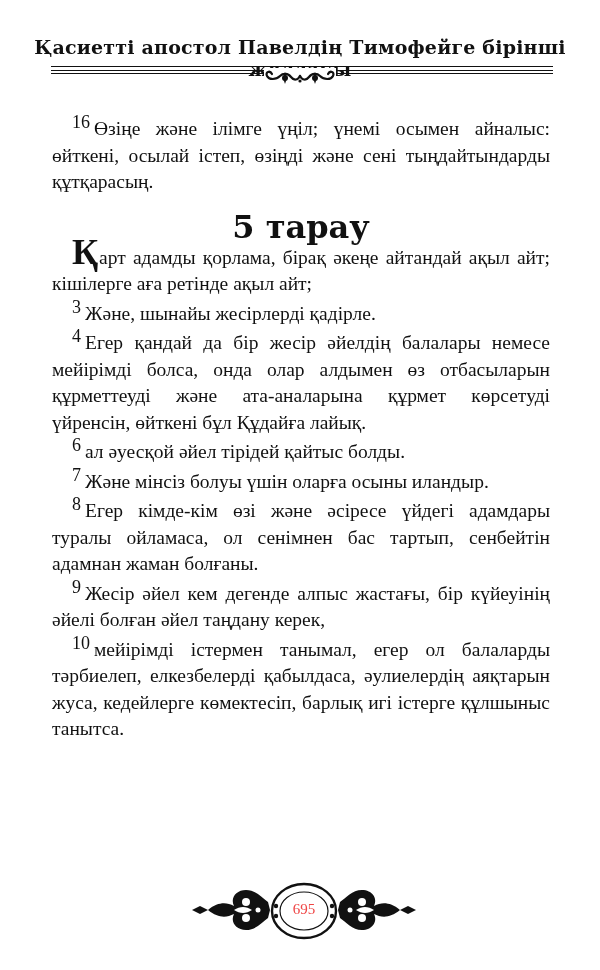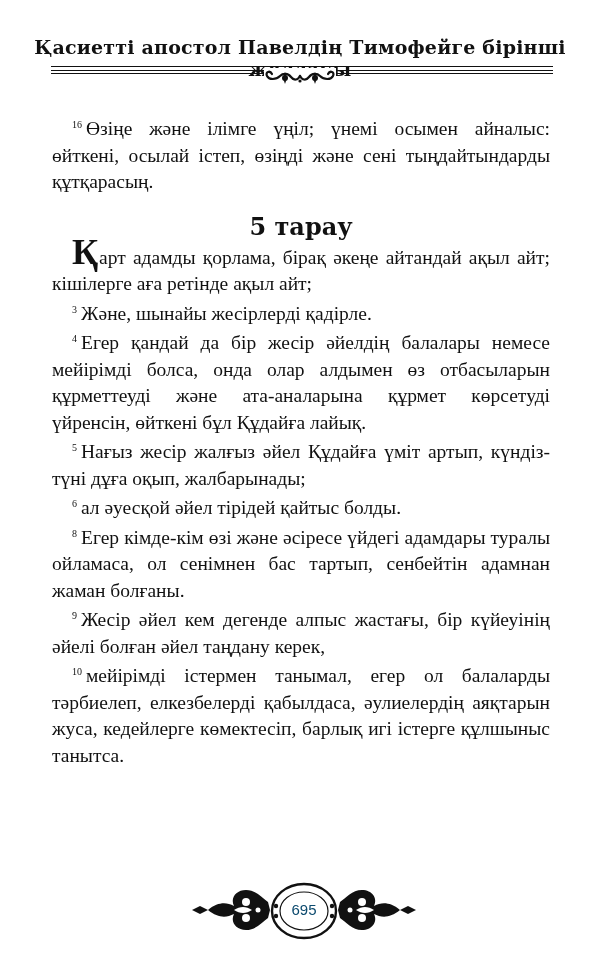--- a/index.html
+++ b/index.html
@@ -5,28 +5,28 @@
   html, body { margin: 0; padding: 0; background: #ffffff; }
   body { width: 600px; height: 970px; position: relative; overflow: hidden;
          font-family: "Liberation Serif", "DejaVu Serif", serif; color: #111111; }
   .running-head { position: absolute; left: 0; top: 36px; width: 600px; text-align: center;
          font-family: "DejaVu Serif", "Liberation Serif", serif; font-weight: bold;
          font-size: 19px; letter-spacing: 0.2px; color: #111; }
   .head-rule { position: absolute; left: 51px; width: 502px; height: 0; border-top: 1.6px solid #111; }
   .head-ornament { position: absolute; left: 264px; top: 68px; width: 72px; height: 18px; background: #fff; }
   .content { position: absolute; left: 52px; top: 116px; width: 498px; font-size: 19.5px; line-height: 26.5px; }
   .verse { margin: 0 0 3px 0; text-align: justify; text-indent: 20px; }
-  .verse sup { font-size: 10px; vertical-align: 7px; line-height: 0; margin-right: 4px; }
+  .verse sup { font-size: 18px; vertical-align: 7px; line-height: 0; margin-right: 4px; }
   .chapter-title { text-align: center; font-family: "DejaVu Serif", serif; font-weight: bold;
-         font-size: 24px; line-height: 26px; margin: 18px 0 2px 0; }
+         font-size: 32px; line-height: 26px; margin: 18px 0 2px 0; }
   .dropcap { font-weight: bold; font-size: 36px; line-height: 20px; margin-right: 1px; }
   .first-verse { text-indent: 20px; }
   .footer { position: absolute; left: 190px; top: 876px; width: 228px; height: 76px; }
   .page-number { position: absolute; left: 0; top: 25px; width: 228px; text-align: center;
-         font-family: Liberation Sans, sans-serif; font-size: 15px; color: #0c4a6e; }
+         font-family: Liberation Serif, serif; font-size: 15px; color: #ef4444; }
 </style>
 </head>
 <body>
 
 <div class="running-head">Қасиетті апостол Павелдің Тимофейге бірінші жолдауы</div>
 
 <div>
   <div class="head-rule" style="top:66px"></div>
   <div class="head-rule" style="top:69.5px"></div>
   <div class="head-rule" style="top:73px"></div>
@@ -49,22 +49,22 @@
 
 <div class="content">
   <p class="verse"><sup>16</sup><span>Өзіңе және ілімге үңіл; үнемі осымен айналыс: өйткені, осылай істеп, өзіңді және сені тыңдайтындарды құтқарасың.</span></p>
 
   <div class="chapter-title">5 тарау</div>
 
   <p class="verse first-verse"><span class="dropcap">Қ</span><span>арт адамды қорлама, бірақ әкеңе айтандай ақыл айт; кішілерге аға ретінде ақыл айт;</span></p>
 
   <p class="verse"><sup>3</sup><span>Және, шынайы жесірлерді қадірле.</span></p>
   <p class="verse"><sup>4</sup><span>Егер қандай да бір жесір әйелдің балалары немесе мейірімді болса, онда олар алдымен өз отбасыларын құрметтеуді және ата-аналарына құрмет көрсетуді үйренсін, өйткені бұл Құдайға лайық.</span></p>
-  <p class="verse"><sup>5</sup><span>Нағыз жесір жалғыз әйел Құдайға үміт артып, күндіз-түні дұға оқып, жалбарынады;</span></p>
   <p class="verse"><sup>6</sup><span>ал әуесқой әйел тірідей қайтыс болды.</span></p>
+  <p class="verse"><sup>7</sup><span>Және мінсіз болуы үшін оларға осыны иландыр.</span></p>
   <p class="verse"><sup>8</sup><span>Егер кімде-кім өзі және әсіресе үйдегі адамдары туралы ойламаса, ол сенімнен бас тартып, сенбейтін адамнан жаман болғаны.</span></p>
   <p class="verse"><sup>9</sup><span>Жесір әйел кем дегенде алпыс жастағы, бір күйеуінің әйелі болған әйел таңдану керек,</span></p>
   <p class="verse"><sup>10</sup><span>мейірімді істермен танымал, егер ол балаларды тәрбиелеп, елкезбелерді қабылдаса, әулиелердің аяқтарын жуса, кедейлерге көмектесіп, барлық игі істерге құлшыныс танытса.</span></p>
 </div>
 
 <div class="footer">
   <svg width="228" height="76" viewBox="0 0 228 76">
 
     <ellipse cx="114" cy="35" rx="32" ry="27" fill="#fff" stroke="#111" stroke-width="2.4"></ellipse>
     <ellipse cx="114" cy="35" rx="24" ry="19" fill="none" stroke="#111" stroke-width="1.2"></ellipse>

